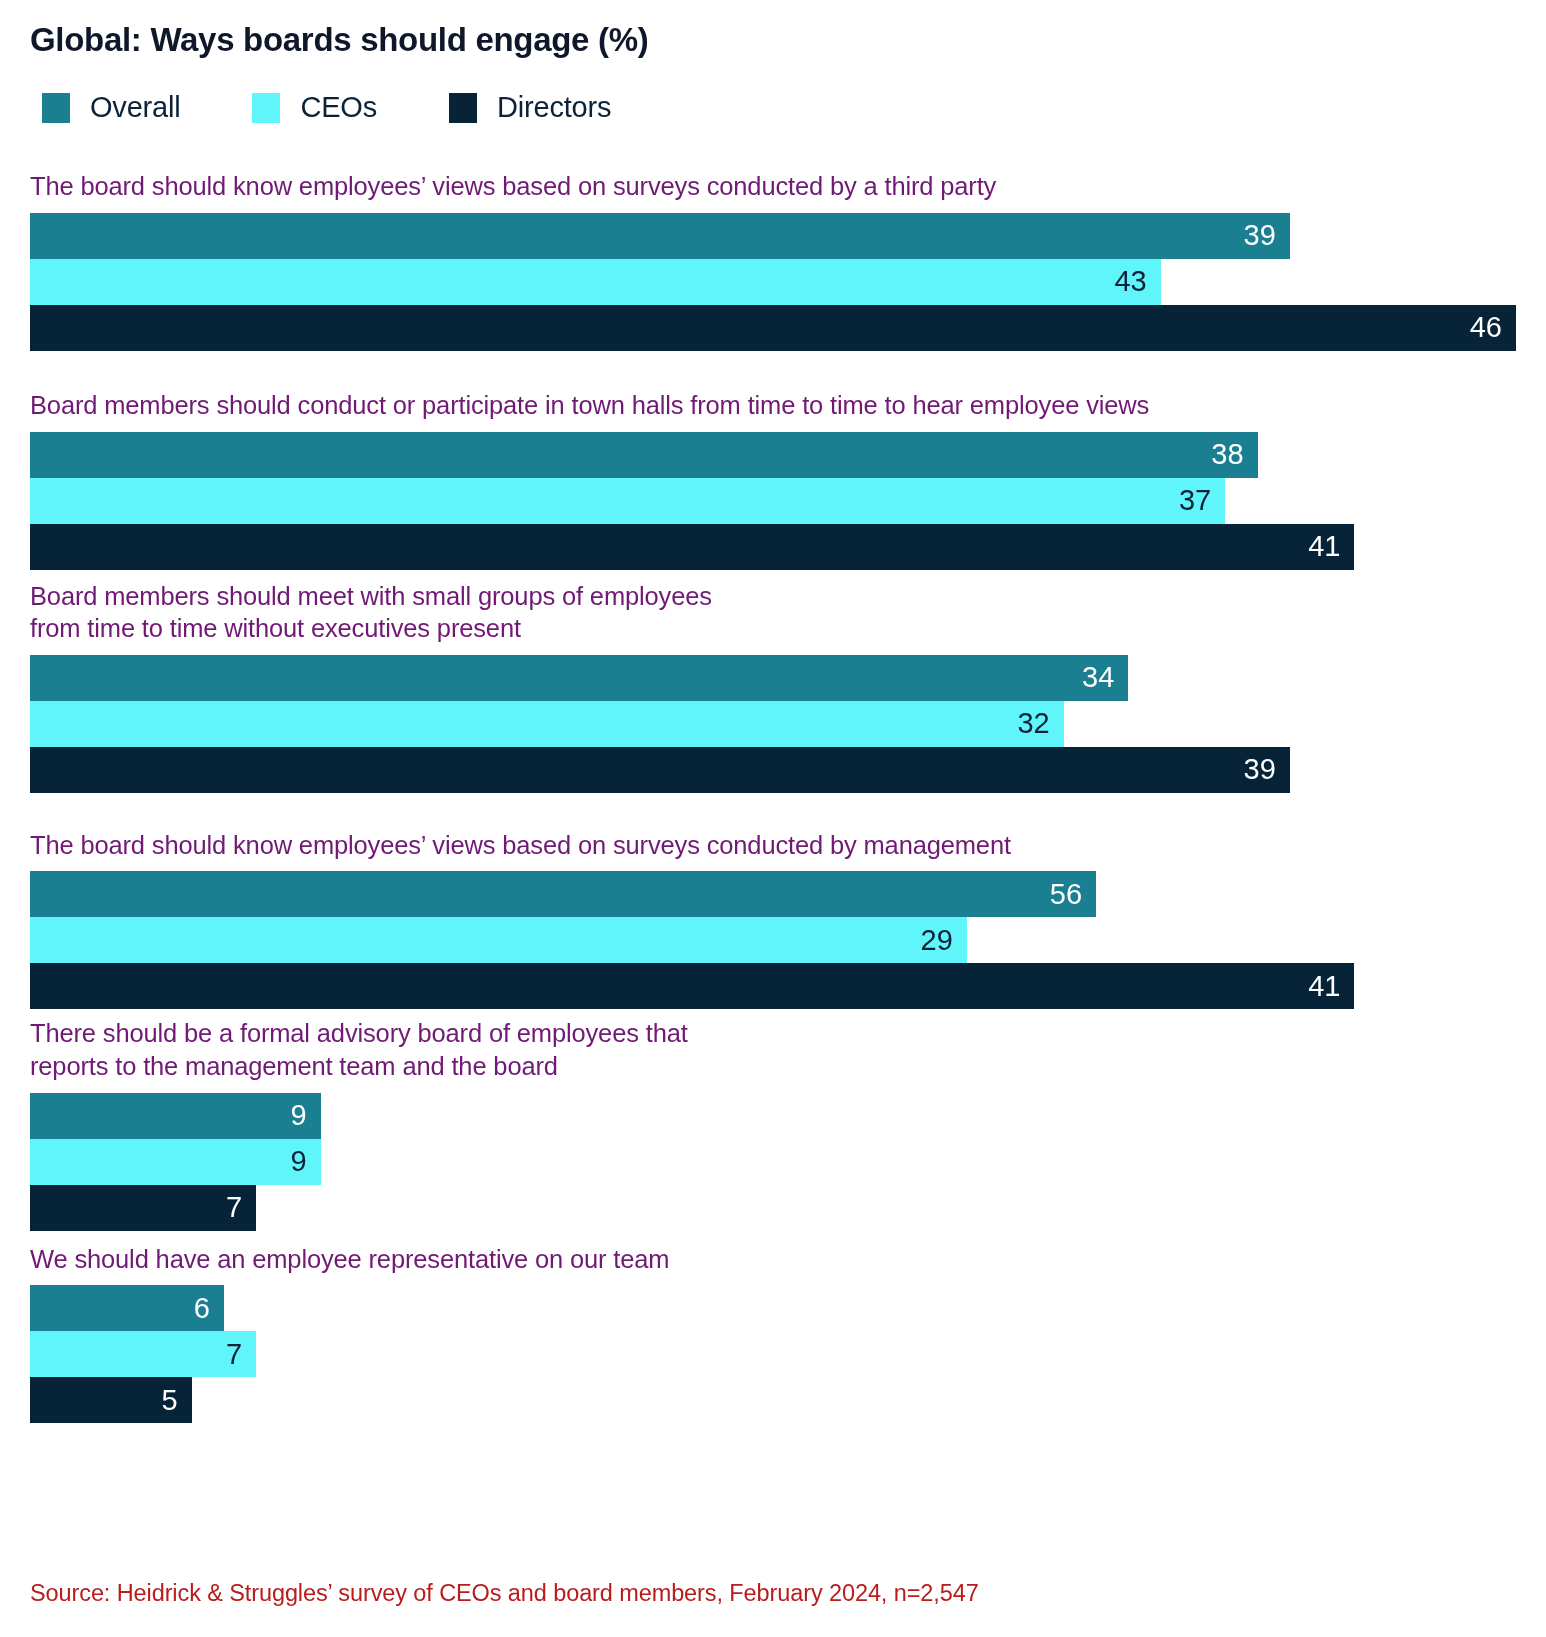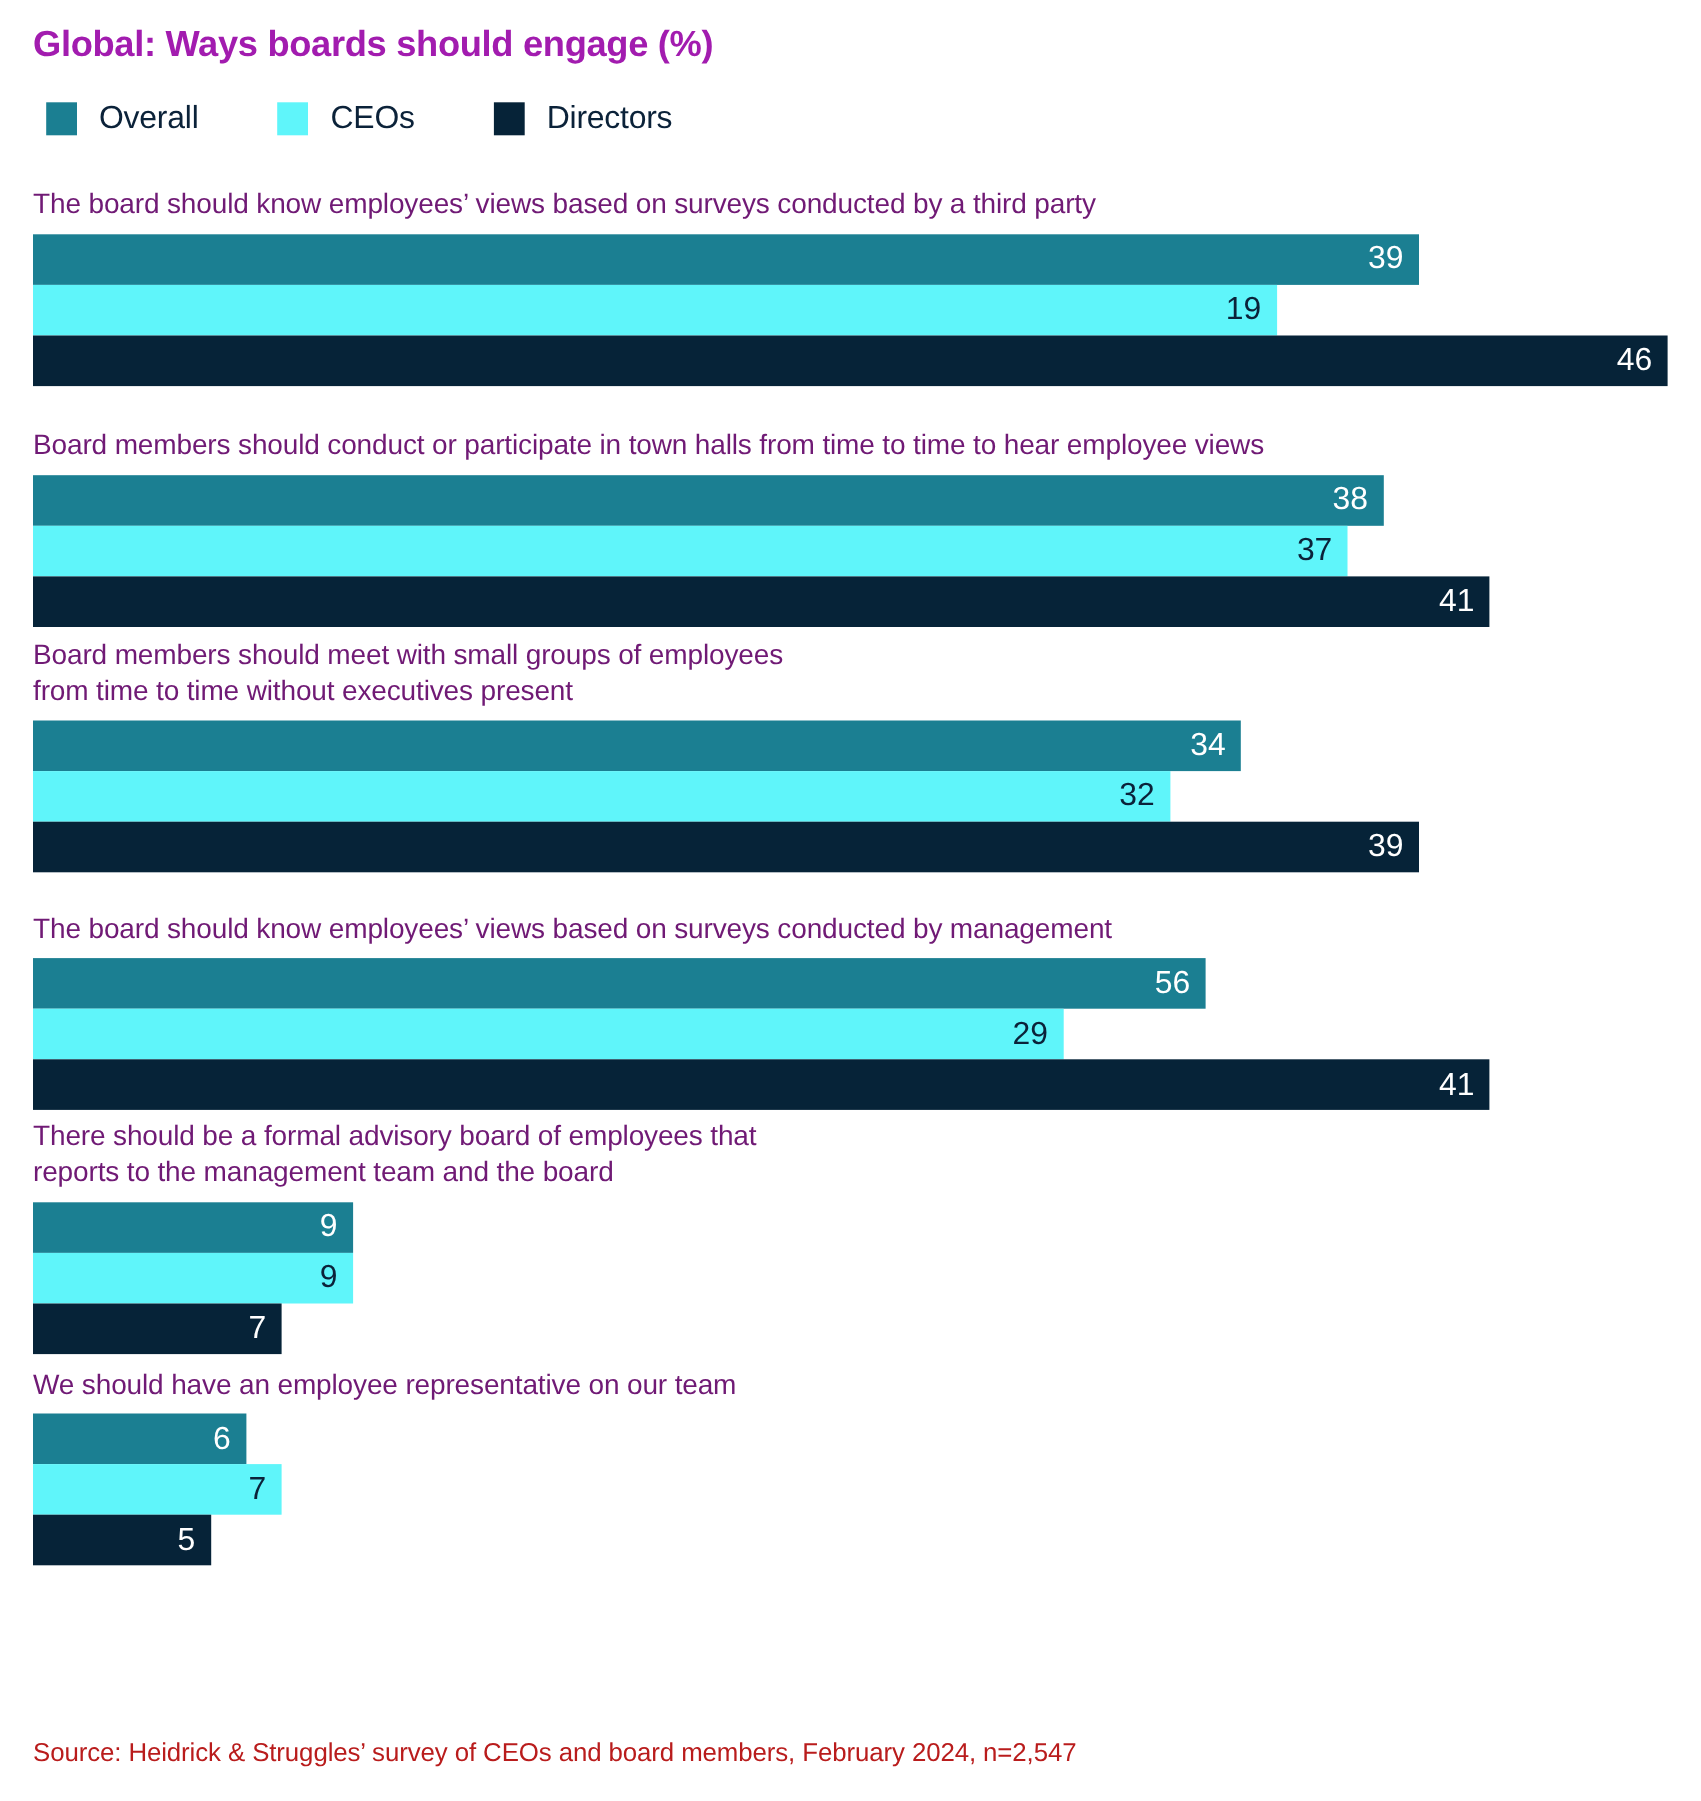--- a/index.html
+++ b/index.html
@@ -12,21 +12,21 @@
   .page {
     position: relative;
     width: 1546px;
     height: 1637px;
     background: #ffffff;
     padding: 0 30px;
   }
   .chart-title {
     font-size: 33px;
     font-weight: bold;
-    color: #a21caf;
+    color: #0f172a;
     letter-spacing: -0.3px;
     padding-top: 22px;
     line-height: 1.1;
   }
   .legend {
     display: flex;
     align-items: flex-end;
     margin-top: 32px;
     height: 34px;
     margin-left: 12px;
@@ -112,21 +112,21 @@
       <div class="group">
         <div class="group-label">The board should know employees’ views based on surveys conducted by a third party</div>
         <div class="bars">
           <div class="bar-row">
             <div class="bar bar-overall" style="width: 1259.87px;">
               <span>39</span>
             </div>
           </div>
           <div class="bar-row">
             <div class="bar bar-ceos" style="width: 1130.65px;">
-              <span>19</span>
+              <span>43</span>
             </div>
           </div>
           <div class="bar-row">
             <div class="bar bar-directors" style="width: 1486px;">
               <span>46</span>
             </div>
           </div>
         </div>
       </div>
       <div style="height: 38px;"></div>

